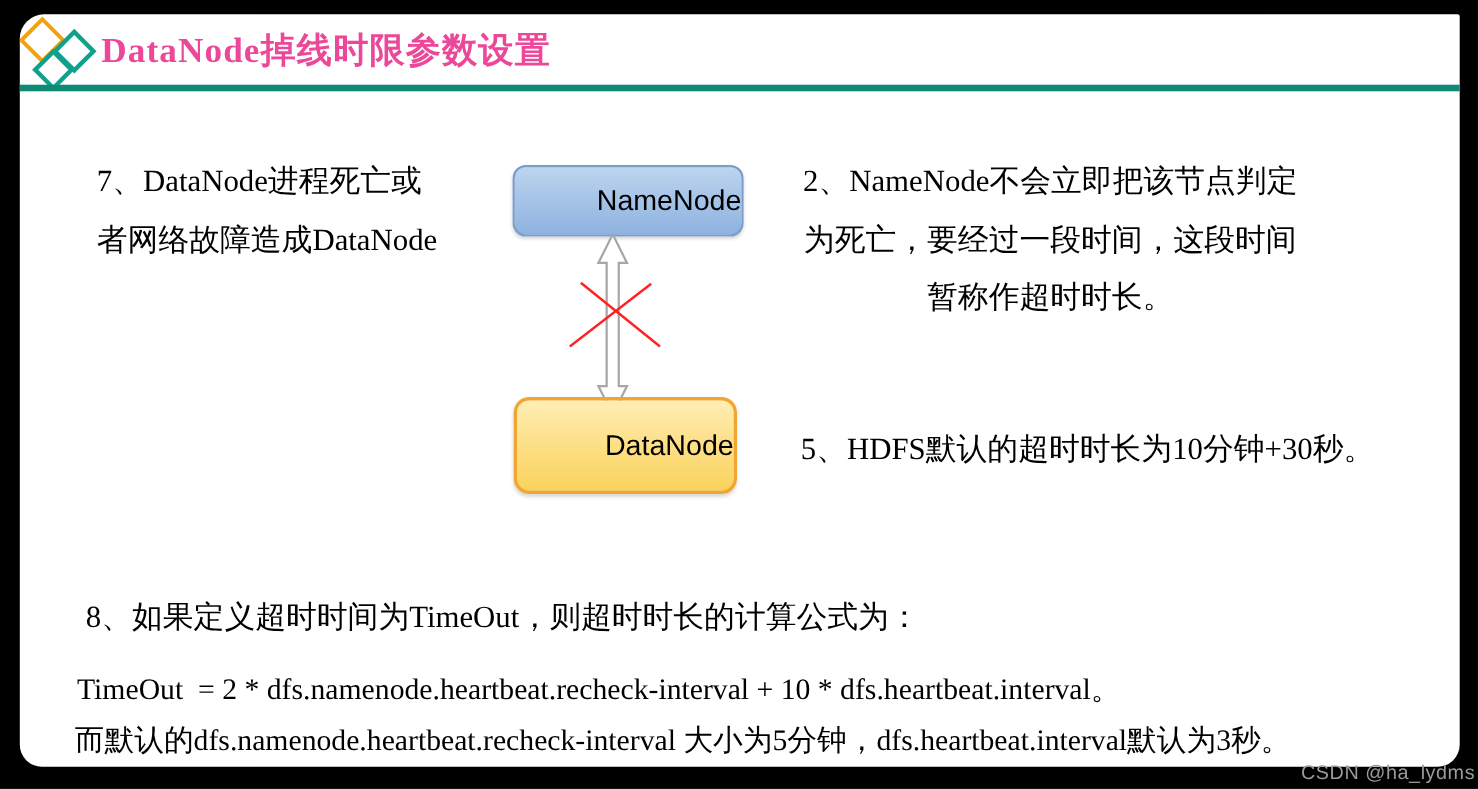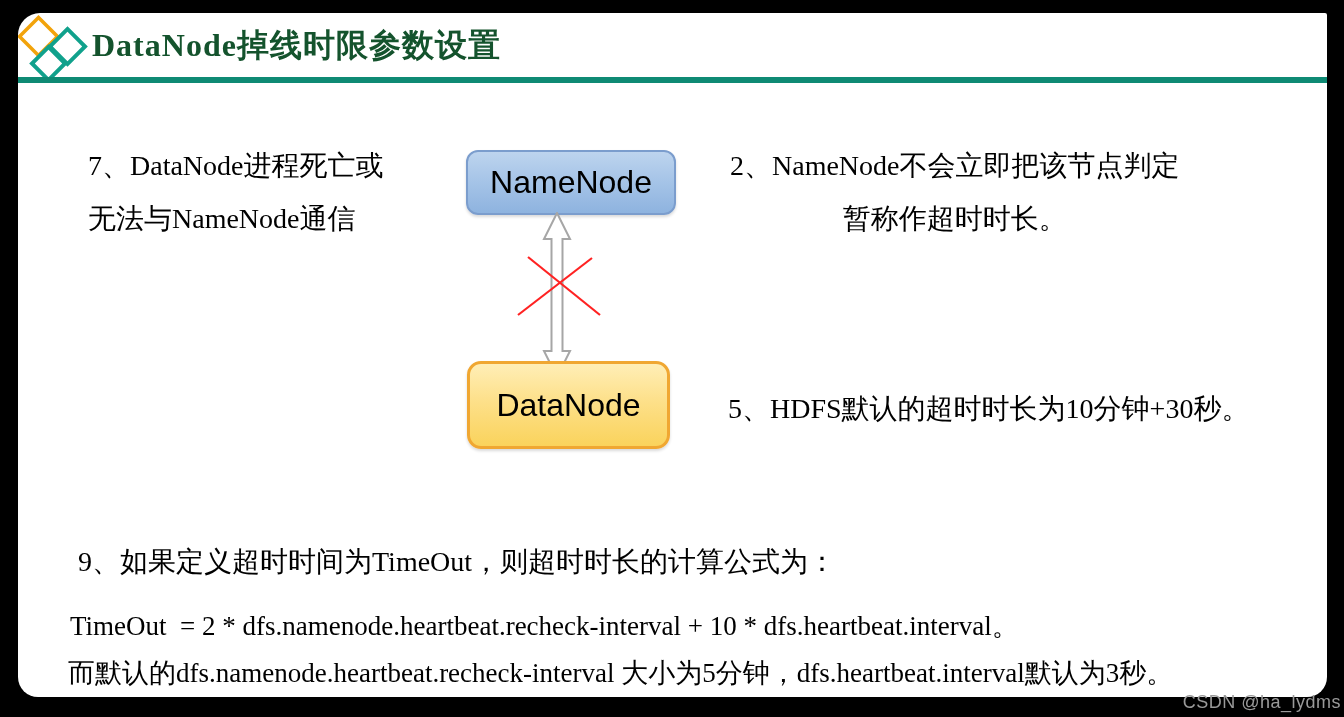--- a/index.html
+++ b/index.html
@@ -3,31 +3,31 @@
 <meta charset="utf-8">
 <style>
   html,body{margin:0;padding:0;}
   body{width:1344px;height:717px;background:#000;overflow:hidden;
        font-family:"Liberation Serif","DejaVu Serif",serif;}
   .stage{position:relative;width:1344px;height:717px;background:#000;}
   .panel{position:absolute;left:18px;top:13px;width:1309px;height:684px;
          background:#ffffff;border-radius:22px 2px 20px 20px;}
   .logo{position:absolute;left:0;top:0;width:90px;height:82px;}
   .title{position:absolute;left:74px;top:12px;height:42px;display:flex;align-items:center;
-         font-size:32px;font-weight:bold;color:#14532d;letter-spacing:1px;white-space:nowrap;}
+         font-size:32px;font-weight:bold;color:#ec4899;letter-spacing:1px;white-space:nowrap;}
   .divider{position:absolute;left:0;top:64px;width:100%;height:6px;background:#0e8a74;}
   .note{position:absolute;color:#000;}
   .p1{left:70px;top:127px;font-size:28px;line-height:52.5px;white-space:nowrap;}
   .p2{left:712px;top:127px;font-size:28px;line-height:52.5px;white-space:nowrap;text-align:center;}
   .p3{left:710px;top:374px;font-size:28px;line-height:44px;white-space:nowrap;}
   .p4{left:60px;top:528px;font-size:28px;line-height:42px;white-space:nowrap;}
   .f1{left:52px;top:592px;font-size:27px;line-height:42px;white-space:pre-wrap;}
   .f2{left:50px;top:639px;font-size:27px;line-height:42px;white-space:nowrap;}
-  .node{position:absolute;display:flex;align-items:center;justify-content:center;
-        font-family:"Liberation Sans","DejaVu Sans",sans-serif;font-size:32px;color:#000;}
+  .node{position:absolute;display:flex;align-items:center;justify-content:flex-end;
+        font-family:"Liberation Sans","DejaVu Sans",sans-serif;font-size:26px;color:#000;}
   .namenode{left:448px;top:137px;width:206px;height:61px;border-radius:12px;
             border:2px solid #7b9dcd;
             background:linear-gradient(to bottom,#bdd4ee 0%,#a7c5e8 45%,#8eb3df 100%);
             box-shadow:0 2px 3px rgba(0,0,0,0.15);}
   .datanode{left:449px;top:348px;width:197px;height:82px;border-radius:14px;
             border:3px solid #f0a732;
             background:linear-gradient(to bottom,#ffeeb6 0%,#fde08a 45%,#fad35c 100%);
             box-shadow:0 2px 3px rgba(0,0,0,0.15);}
   .arrow{position:absolute;left:519px;top:199px;width:40px;height:166px;}
   .xmark{position:absolute;left:498px;top:242px;width:88px;height:64px;}
@@ -46,25 +46,26 @@
       <rect x="37.13" y="21.13" width="24.75" height="24.75" fill="none" stroke="#10a18c" stroke-width="4" transform="rotate(45 49.5 33.5)"></rect>
       <rect x="18.83" y="38.83" width="23.33" height="23.33" fill="none" stroke="#10a18c" stroke-width="4" transform="rotate(45 30.5 50.5)"></rect>
     </svg>
 
     <div class="title">DataNode掉线时限参数设置</div>
 
     <div class="divider"></div>
 
     <div class="note p1">
       <div>7、DataNode进程死亡或</div>
-      <div>无法与NameNode通信</div>
+      <div>者网络故障造成DataNode</div>
     </div>
 
     <div class="note p2">
       <div>2、NameNode不会立即把该节点判定</div>
+      <div>为死亡，要经过一段时间，这段时间</div>
       <div>暂称作超时时长。</div>
     </div>
 
     <div class="node namenode">
       <span>NameNode</span>
     </div>
 
     <svg class="arrow" viewBox="0 0 40 166" xmlns="http://www.w3.org/2000/svg">
       <path d="M20 1 L33 27 L25.5 27 L25.5 139 L33 139 L20 165 L7 139 L14.5 139 L14.5 27 L7 27 Z" fill="#ffffff" stroke="#a6a6a6" stroke-width="2"></path>
     </svg>
@@ -73,21 +74,21 @@
       <line x1="12" y1="2" x2="84" y2="60" stroke="#ff2222" stroke-width="2.2"></line>
       <line x1="76" y1="3" x2="2" y2="60" stroke="#ff2222" stroke-width="2.2"></line>
     </svg>
 
     <div class="node datanode">
       <span>DataNode</span>
     </div>
 
     <div class="note p3">5、HDFS默认的超时时长为10分钟+30秒。</div>
 
-    <div class="note p4">9、如果定义超时时间为TimeOut，则超时时长的计算公式为：</div>
+    <div class="note p4">8、如果定义超时时间为TimeOut，则超时时长的计算公式为：</div>
 
     <div class="note f1">TimeOut  = 2 * dfs.namenode.heartbeat.recheck-interval + 10 * dfs.heartbeat.interval。</div>
 
     <div class="note f2">而默认的dfs.namenode.heartbeat.recheck-interval 大小为5分钟，dfs.heartbeat.interval默认为3秒。</div>
 
   </div>
 
   <div class="watermark">CSDN @ha_lydms</div>
 </div>
 

